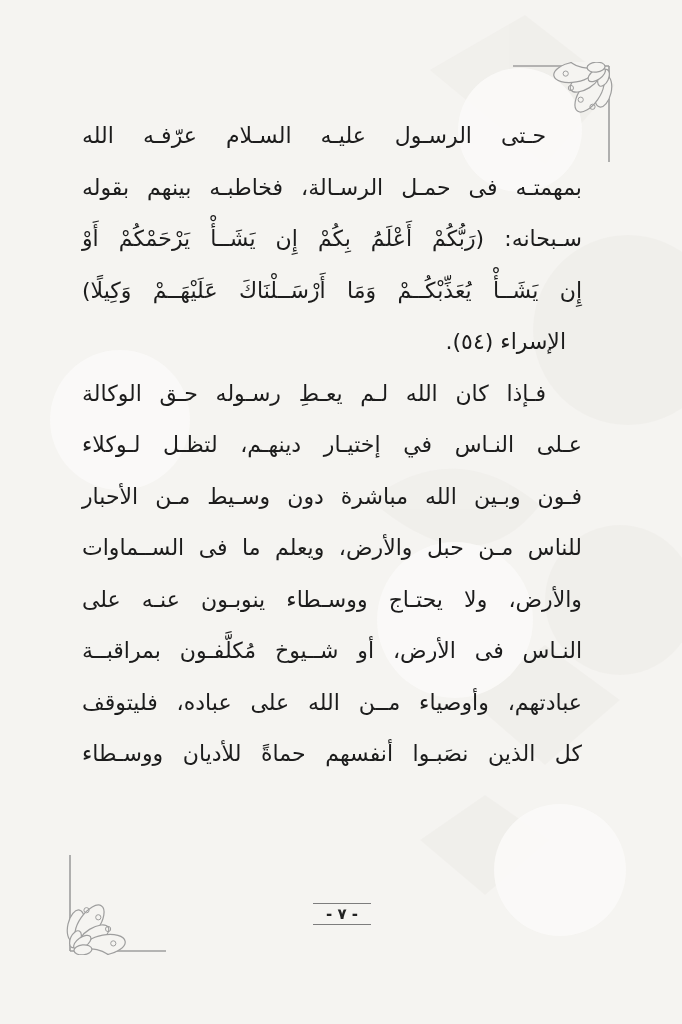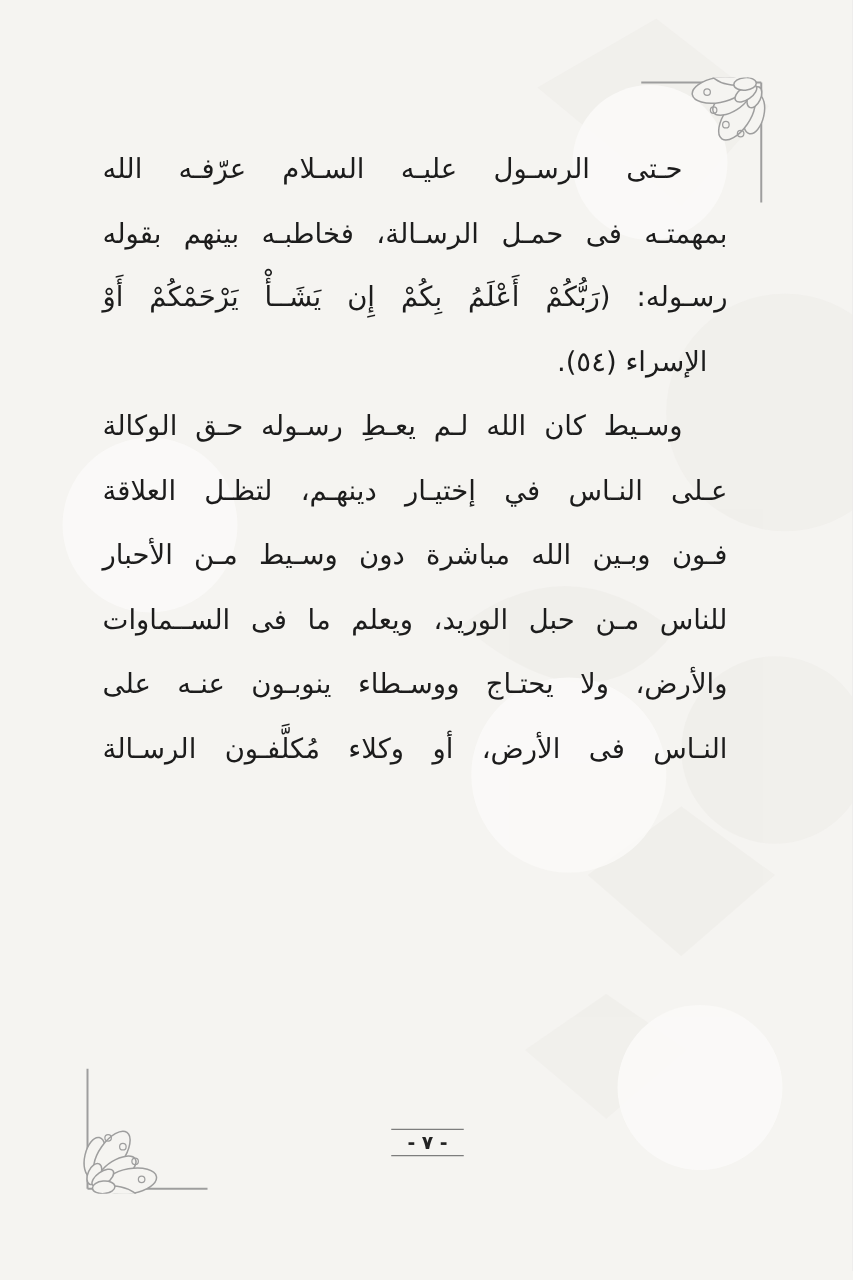--- a/index.html
+++ b/index.html
@@ -139,28 +139,31 @@
         <circle cx="-28.3" cy="33.7" r="2.6"></circle>
         <circle cx="-38.1" cy="22.0" r="2.6"></circle>
         <circle cx="-43.3" cy="7.6" r="2.6"></circle>
       </g>
     </g>
   </svg>
 
   <div class="content">
     <div class="line justified indent">حـتى الرسـول عليـه السـلام عرّفـه الله</div>
     <div class="line justified">بمهمتـه فى حمـل الرسـالة، فخاطبـه بينهم بقوله</div>
-    <div class="line justified">رسـوله: (رَبُّكُمْ أَعْلَمُ بِكُمْ إِن يَشَــأْ يَرْحَمْكُمْ أَوْ</div>
+    <div class="line justified">سـبحانه: (رَبُّكُمْ أَعْلَمُ بِكُمْ إِن يَشَــأْ يَرْحَمْكُمْ أَوْ</div>
+    <div class="line justified">إِن يَشَــأْ يُعَذِّبْكُــمْ وَمَا أَرْسَــلْنَاكَ عَلَيْهَــمْ وَكِيلًا)</div>
     <div class="line verse-ref">الإسراء (٥٤).</div>
-    <div class="line justified indent">وسـيط كان الله لـم يعـطِ رسـوله حـق الوكالة</div>
-    <div class="line justified">عـلى النـاس في إختيـار دينهـم، لتظـل العلاقة</div>
+    <div class="line justified indent">فـإذا كان الله لـم يعـطِ رسـوله حـق الوكالة</div>
+    <div class="line justified">عـلى النـاس في إختيـار دينهـم، لتظـل لـوكلاء</div>
     <div class="line justified">فـون وبـين الله مباشرة دون وسـيط مـن الأحبار</div>
-    <div class="line justified">للناس مـن حبل الوريد، ويعلم ما فى الســماوات</div>
+    <div class="line justified">للناس مـن حبل والأرض، ويعلم ما فى الســماوات</div>
     <div class="line justified">والأرض، ولا يحتـاج ووسـطاء ينوبـون عنـه على</div>
-    <div class="line justified">النـاس فى الأرض، أو وكلاء مُكلَّفـون الرسـالة</div>
+    <div class="line justified">النـاس فى الأرض، أو شــيوخ مُكلَّفـون بمراقبــة</div>
+    <div class="line justified">عبادتهم، وأوصياء مــن الله على عباده، فليتوقف</div>
+    <div class="line justified">كل الذين نصَبـوا أنفسهم حماةً للأديان ووسـطاء</div>
   </div>
 
   <div class="pagenum-block">
     <svg width="64" height="27" viewBox="0 0 64 27" aria-hidden="true">
       <defs>
           <clipPath id="clipTop">
             <rect x="0" y="0" width="64" height="27"></rect>
           </clipPath>
         </defs>
       <g clip-path="url(#clipTop)" transform="translate(32,27)" stroke="#8f8f8f" stroke-width="0.9" fill="#f5f4f1">

